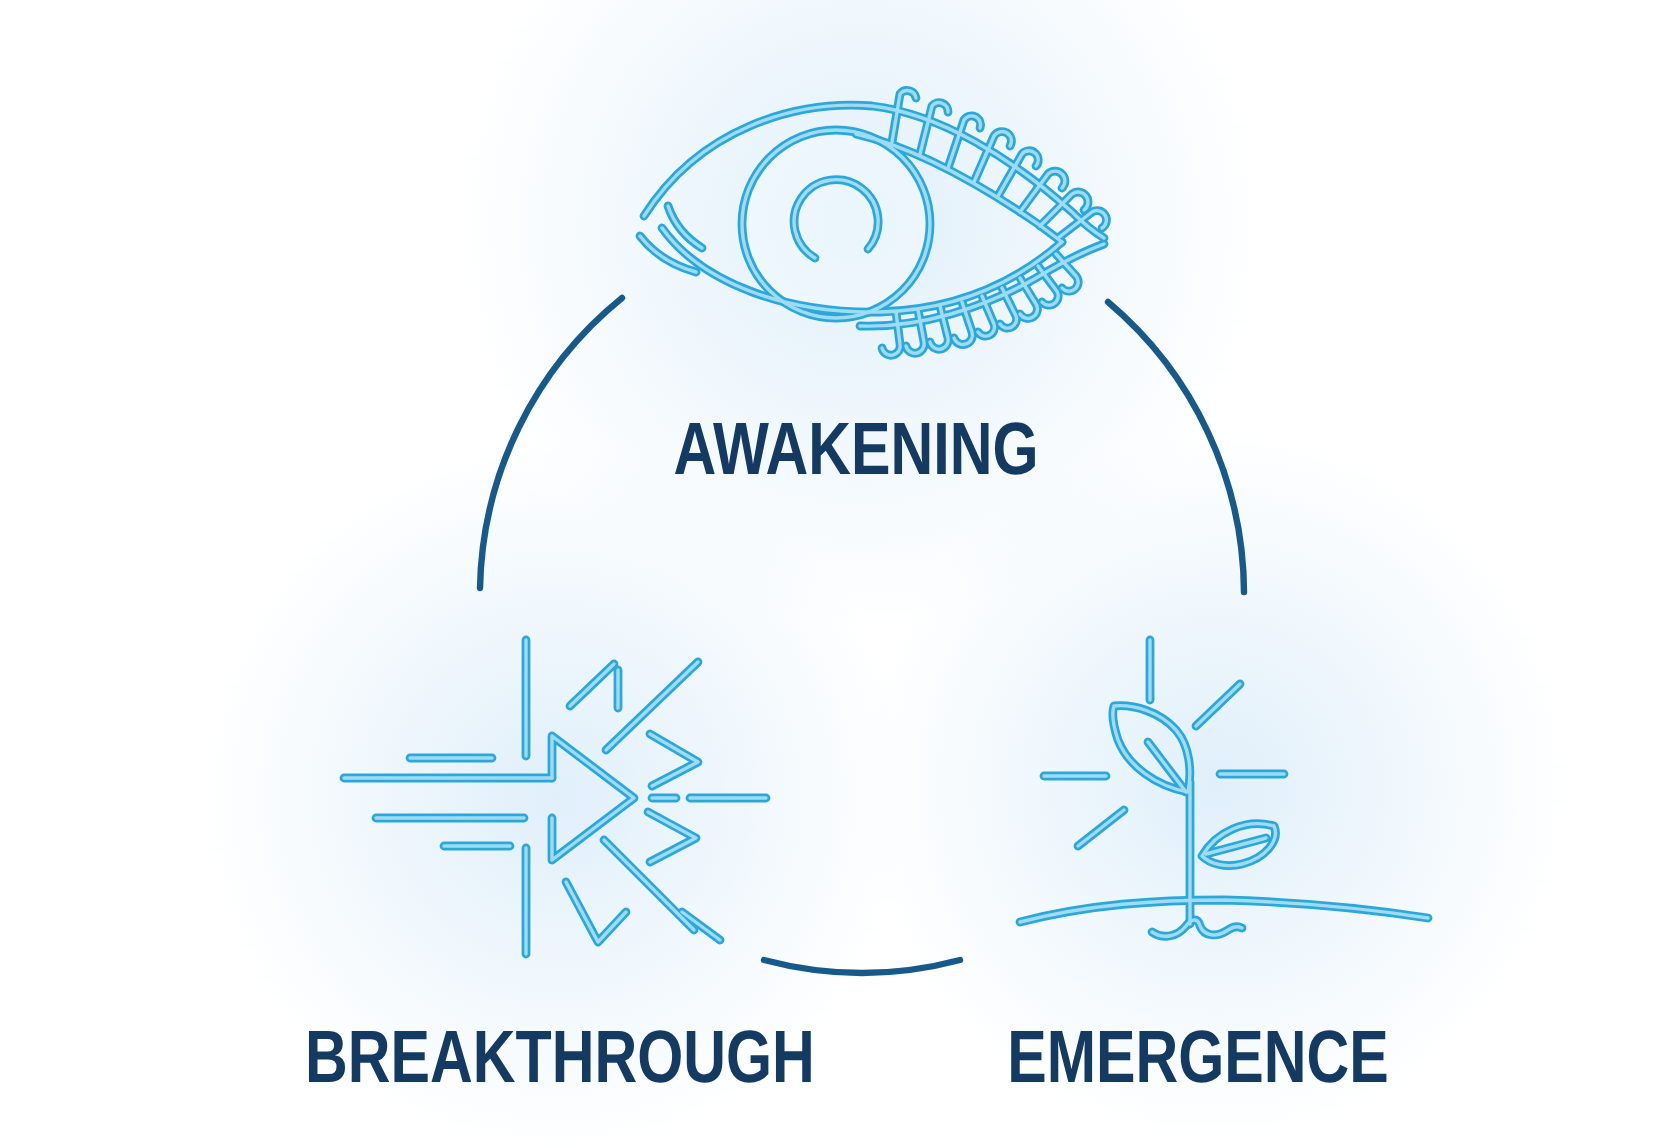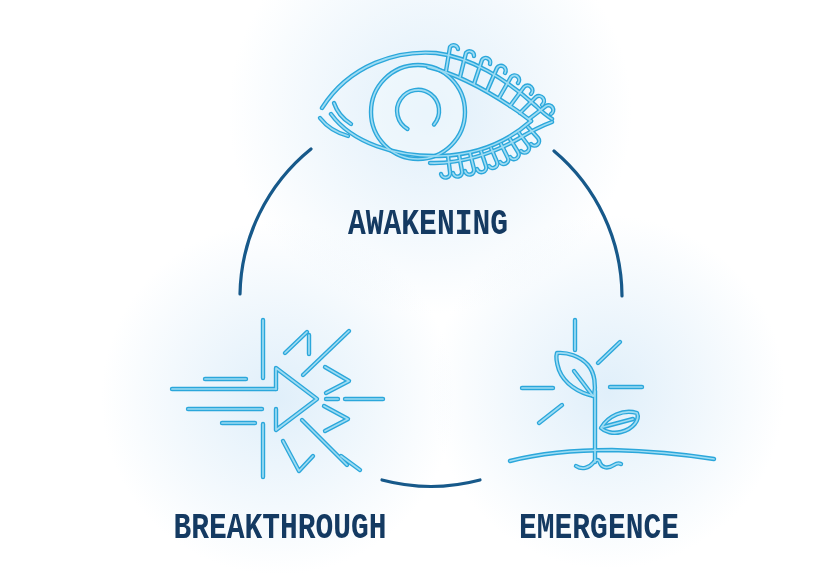--- a/index.html
+++ b/index.html
@@ -1,21 +1,21 @@
 <!DOCTYPE html>
 <html style="--icon-stroke: #2ba7db; --icon-core: #9edcf3; --arc-color: #17598a; --label-color: #143a62; --glow-color: #e0effa;"><head>
 <meta charset="utf-8">
 <style>
   html,body{margin:0;padding:0;}
   body{
     width:840px;height:573px;overflow:hidden;position:relative;
     background:#ffffff;
     font-family:"Liberation Sans", sans-serif;
   }
-  .stage{position:absolute;left:0;top:0;width:840px;height:573px;font-family:Liberation Mono, monospace;}
+  .stage{position:absolute;left:0;top:0;width:840px;height:573px;}
   .glow{
     position:absolute;border-radius:50%;
     background:radial-gradient(closest-side, var(--glow-color,#e0effa) 0%, rgba(255,255,255,0) 100%);
   }
   #glow-eye{left:228px;top:-90px;width:404px;height:404px;}
   #glow-bt{left:101px;top:221px;width:354px;height:354px;}
   #glow-em{left:431px;top:215px;width:354px;height:354px;}
   svg.scene{position:absolute;left:0;top:0;}
   .arc{
     stroke:var(--arc-color,#17598a);stroke-width:3.2;fill:none;stroke-linecap:round;

